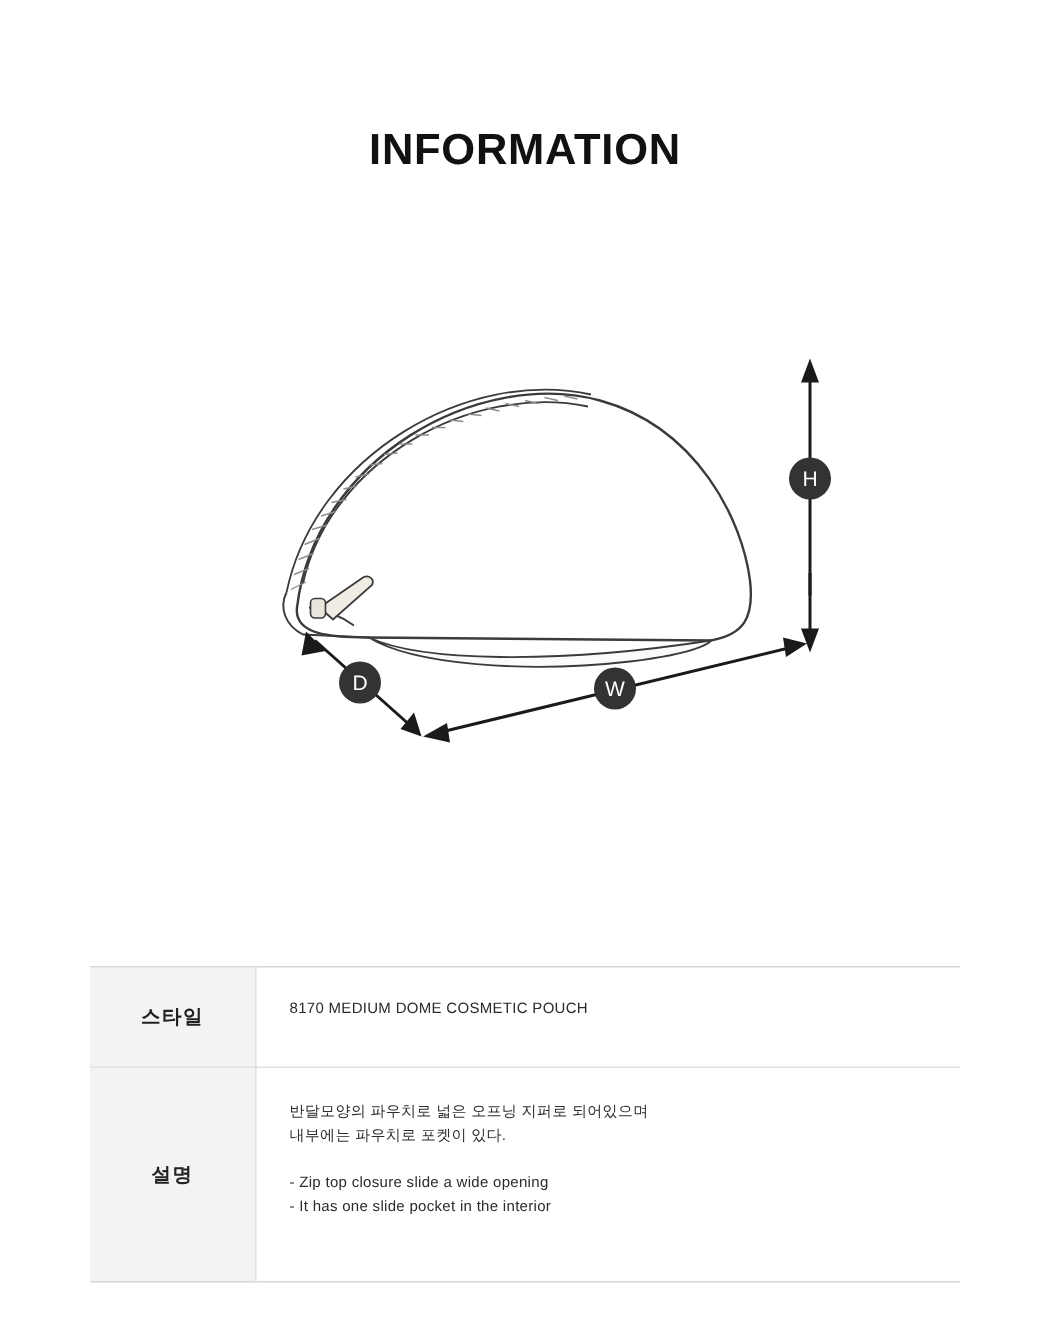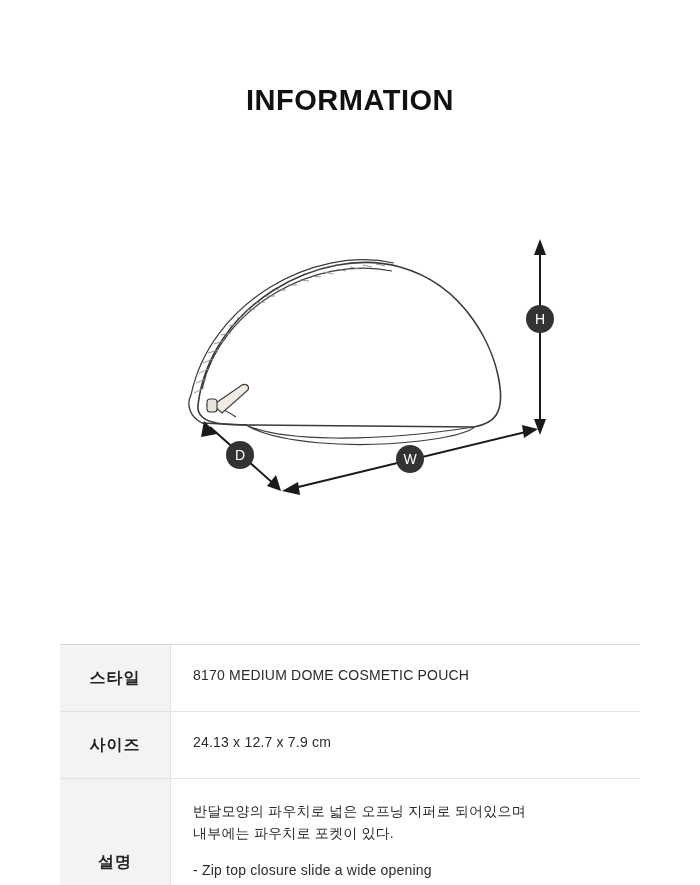--- a/index.html
+++ b/index.html
@@ -49,31 +49,31 @@
   }
   .spec-table tr {
     border-bottom: 1px solid #e2e2e2;
   }
   .spec-table tr:last-child {
     border-bottom: none;
   }
   .spec-table th {
     width: 90px;
     background: #f3f3f3;
-    font-size: 16px;
+    font-size: 13px;
     font-weight: bold;
     color: #222222;
     text-align: center;
     vertical-align: middle;
     padding: 18px 10px;
     border-right: 1px solid #e2e2e2;
     letter-spacing: 1px;
   }
   .spec-table td {
-    font-size: 14px;
+    font-size: 10px;
     color: #2b2b2b;
     padding: 20px 22px;
     vertical-align: top;
     line-height: 1.55;
     letter-spacing: 0.2px;
   }
   .row-style th, .row-size th { height: 30px; }
   .row-desc th { vertical-align: middle; }
   .row-desc td { padding-top: 22px; padding-bottom: 42px; }
   .desc-line { display: block; }
@@ -153,24 +153,20 @@
       </g>
     </svg>
   </div>
 
   <table class="spec-table">
     <tbody>
       <tr class="row-style">
         <th>스타일</th>
         <td>8170 MEDIUM DOME COSMETIC POUCH</td>
       </tr>
-      <tr class="row-size">
-        <th>사이즈</th>
-        <td>24.13 x 12.7 x 7.9 cm</td>
-      </tr>
       <tr class="row-desc">
         <th>설명</th>
         <td>
           <span class="desc-line">반달모양의 파우치로 넓은 오프닝 지퍼로 되어있으며</span>
           <span class="desc-line">내부에는 파우치로 포켓이 있다.</span>
           <span class="desc-gap"></span>
           <span class="desc-line">- Zip top closure slide a wide opening</span>
           <span class="desc-line">- It has one slide pocket in the interior</span>
         </td>
       </tr>

